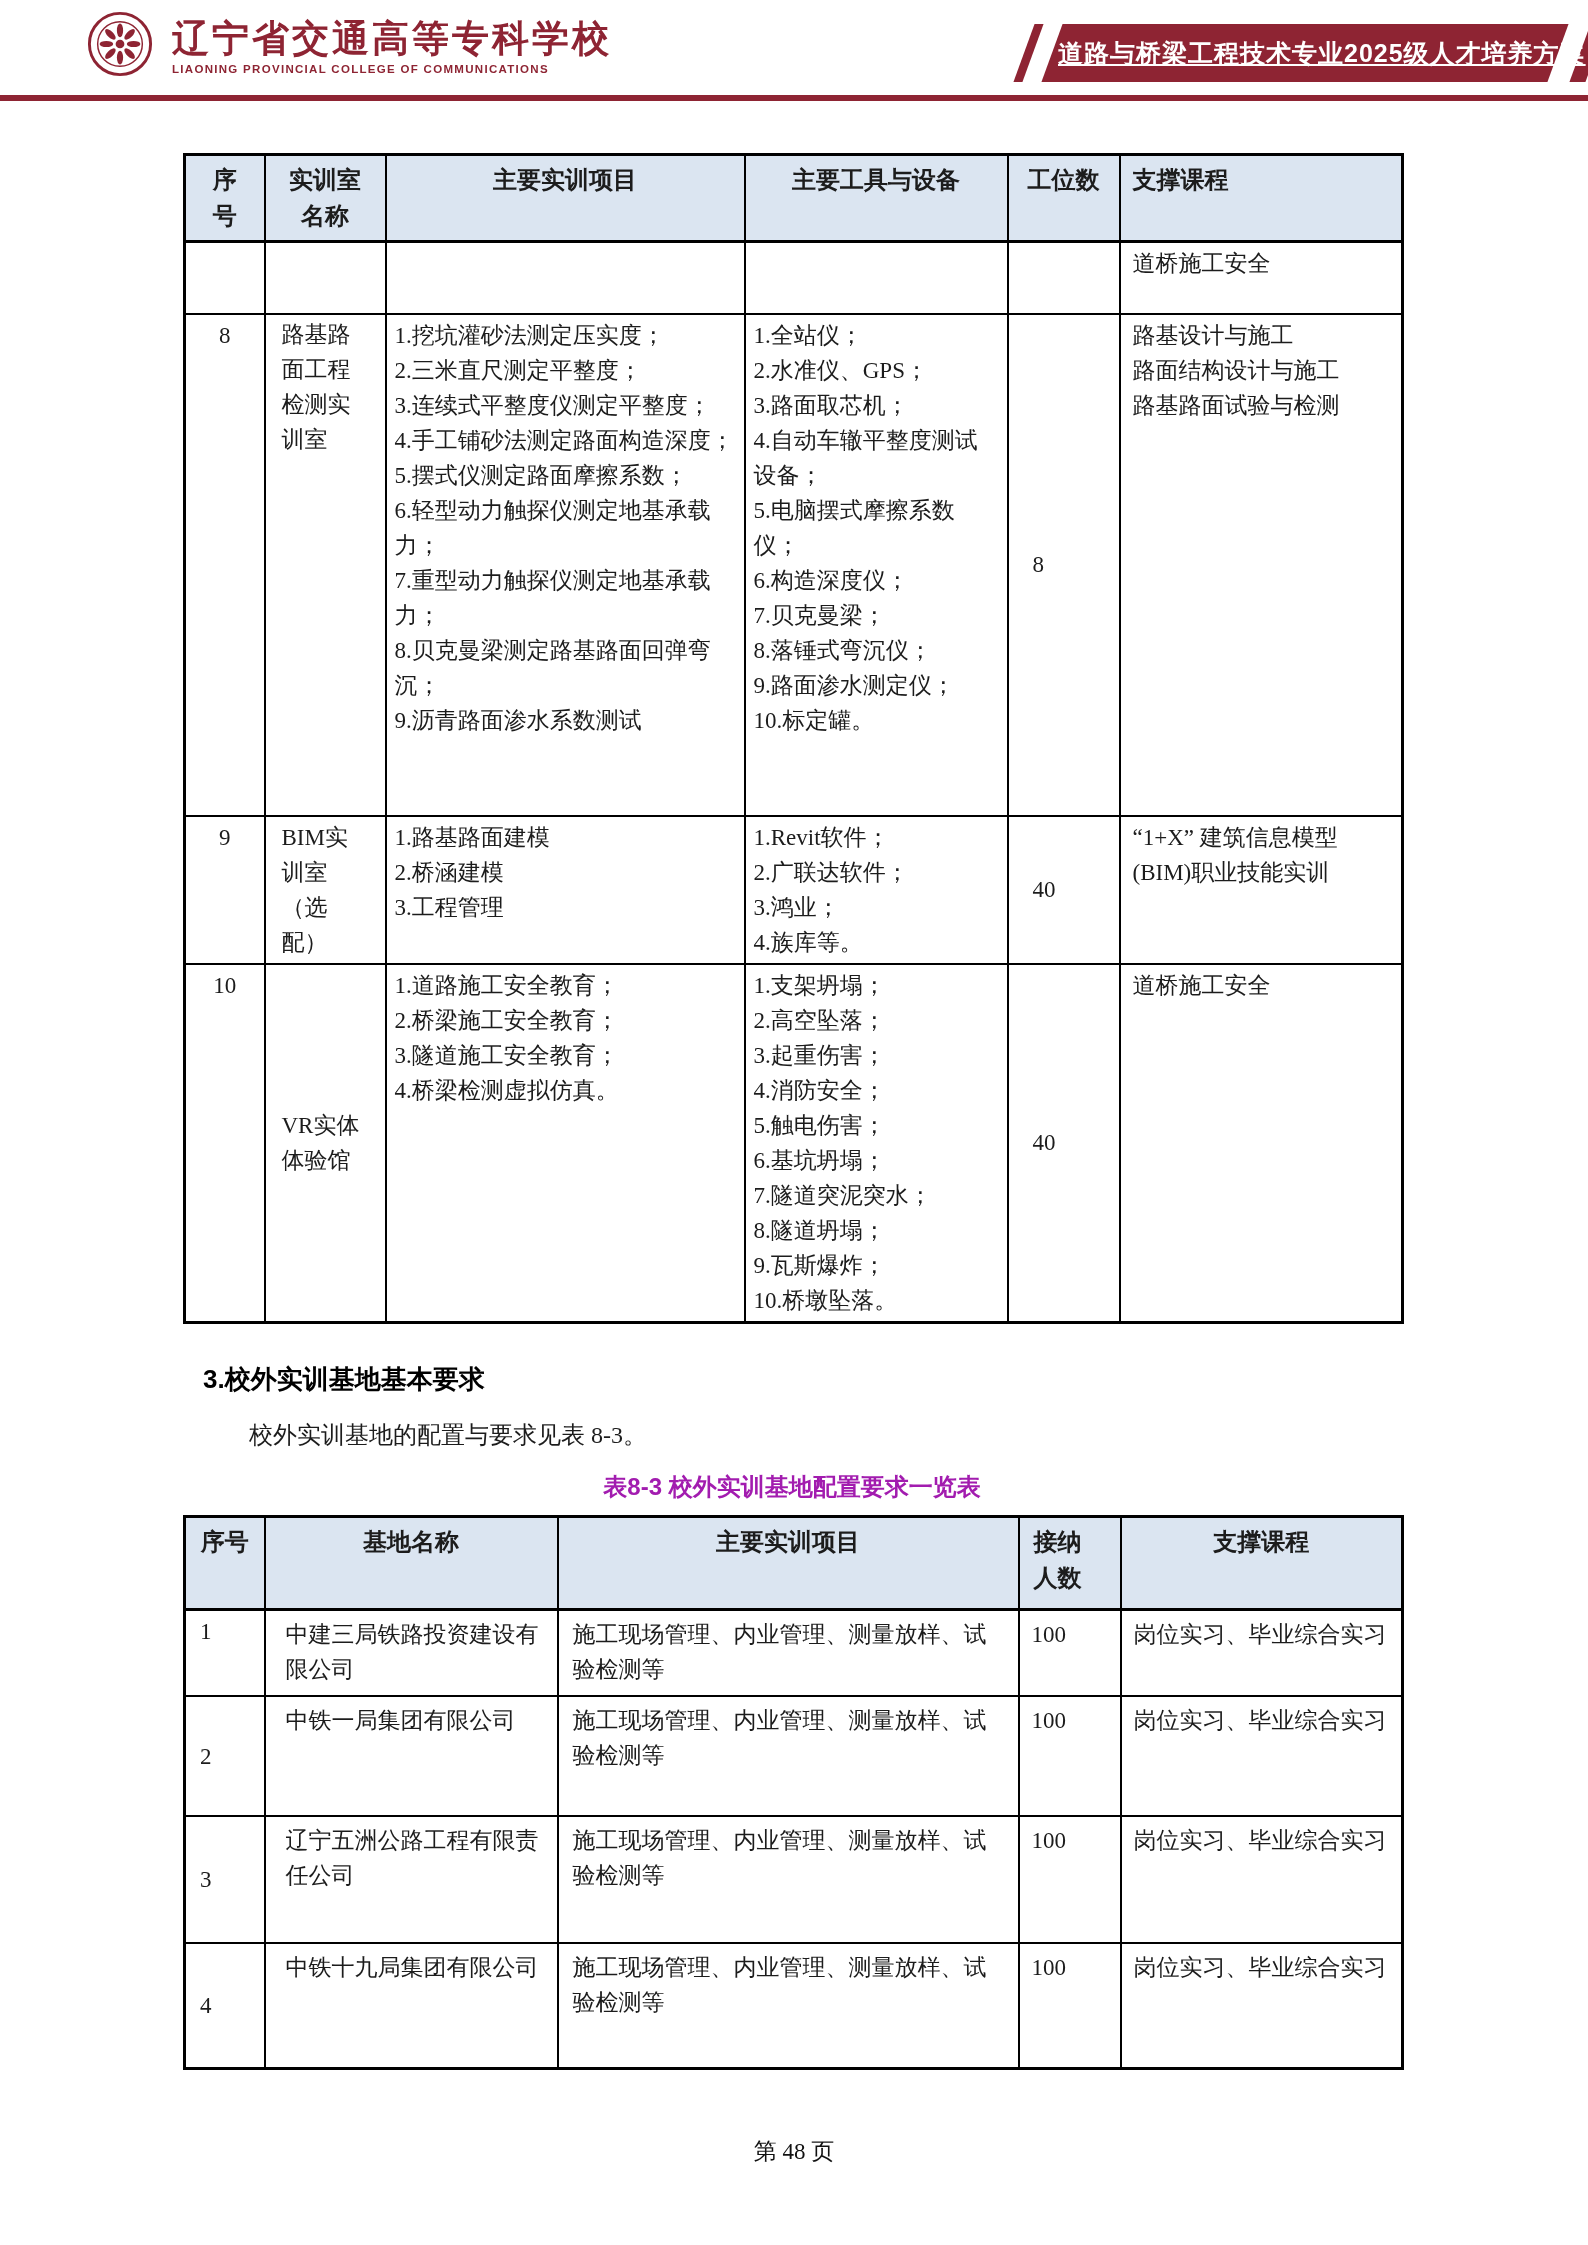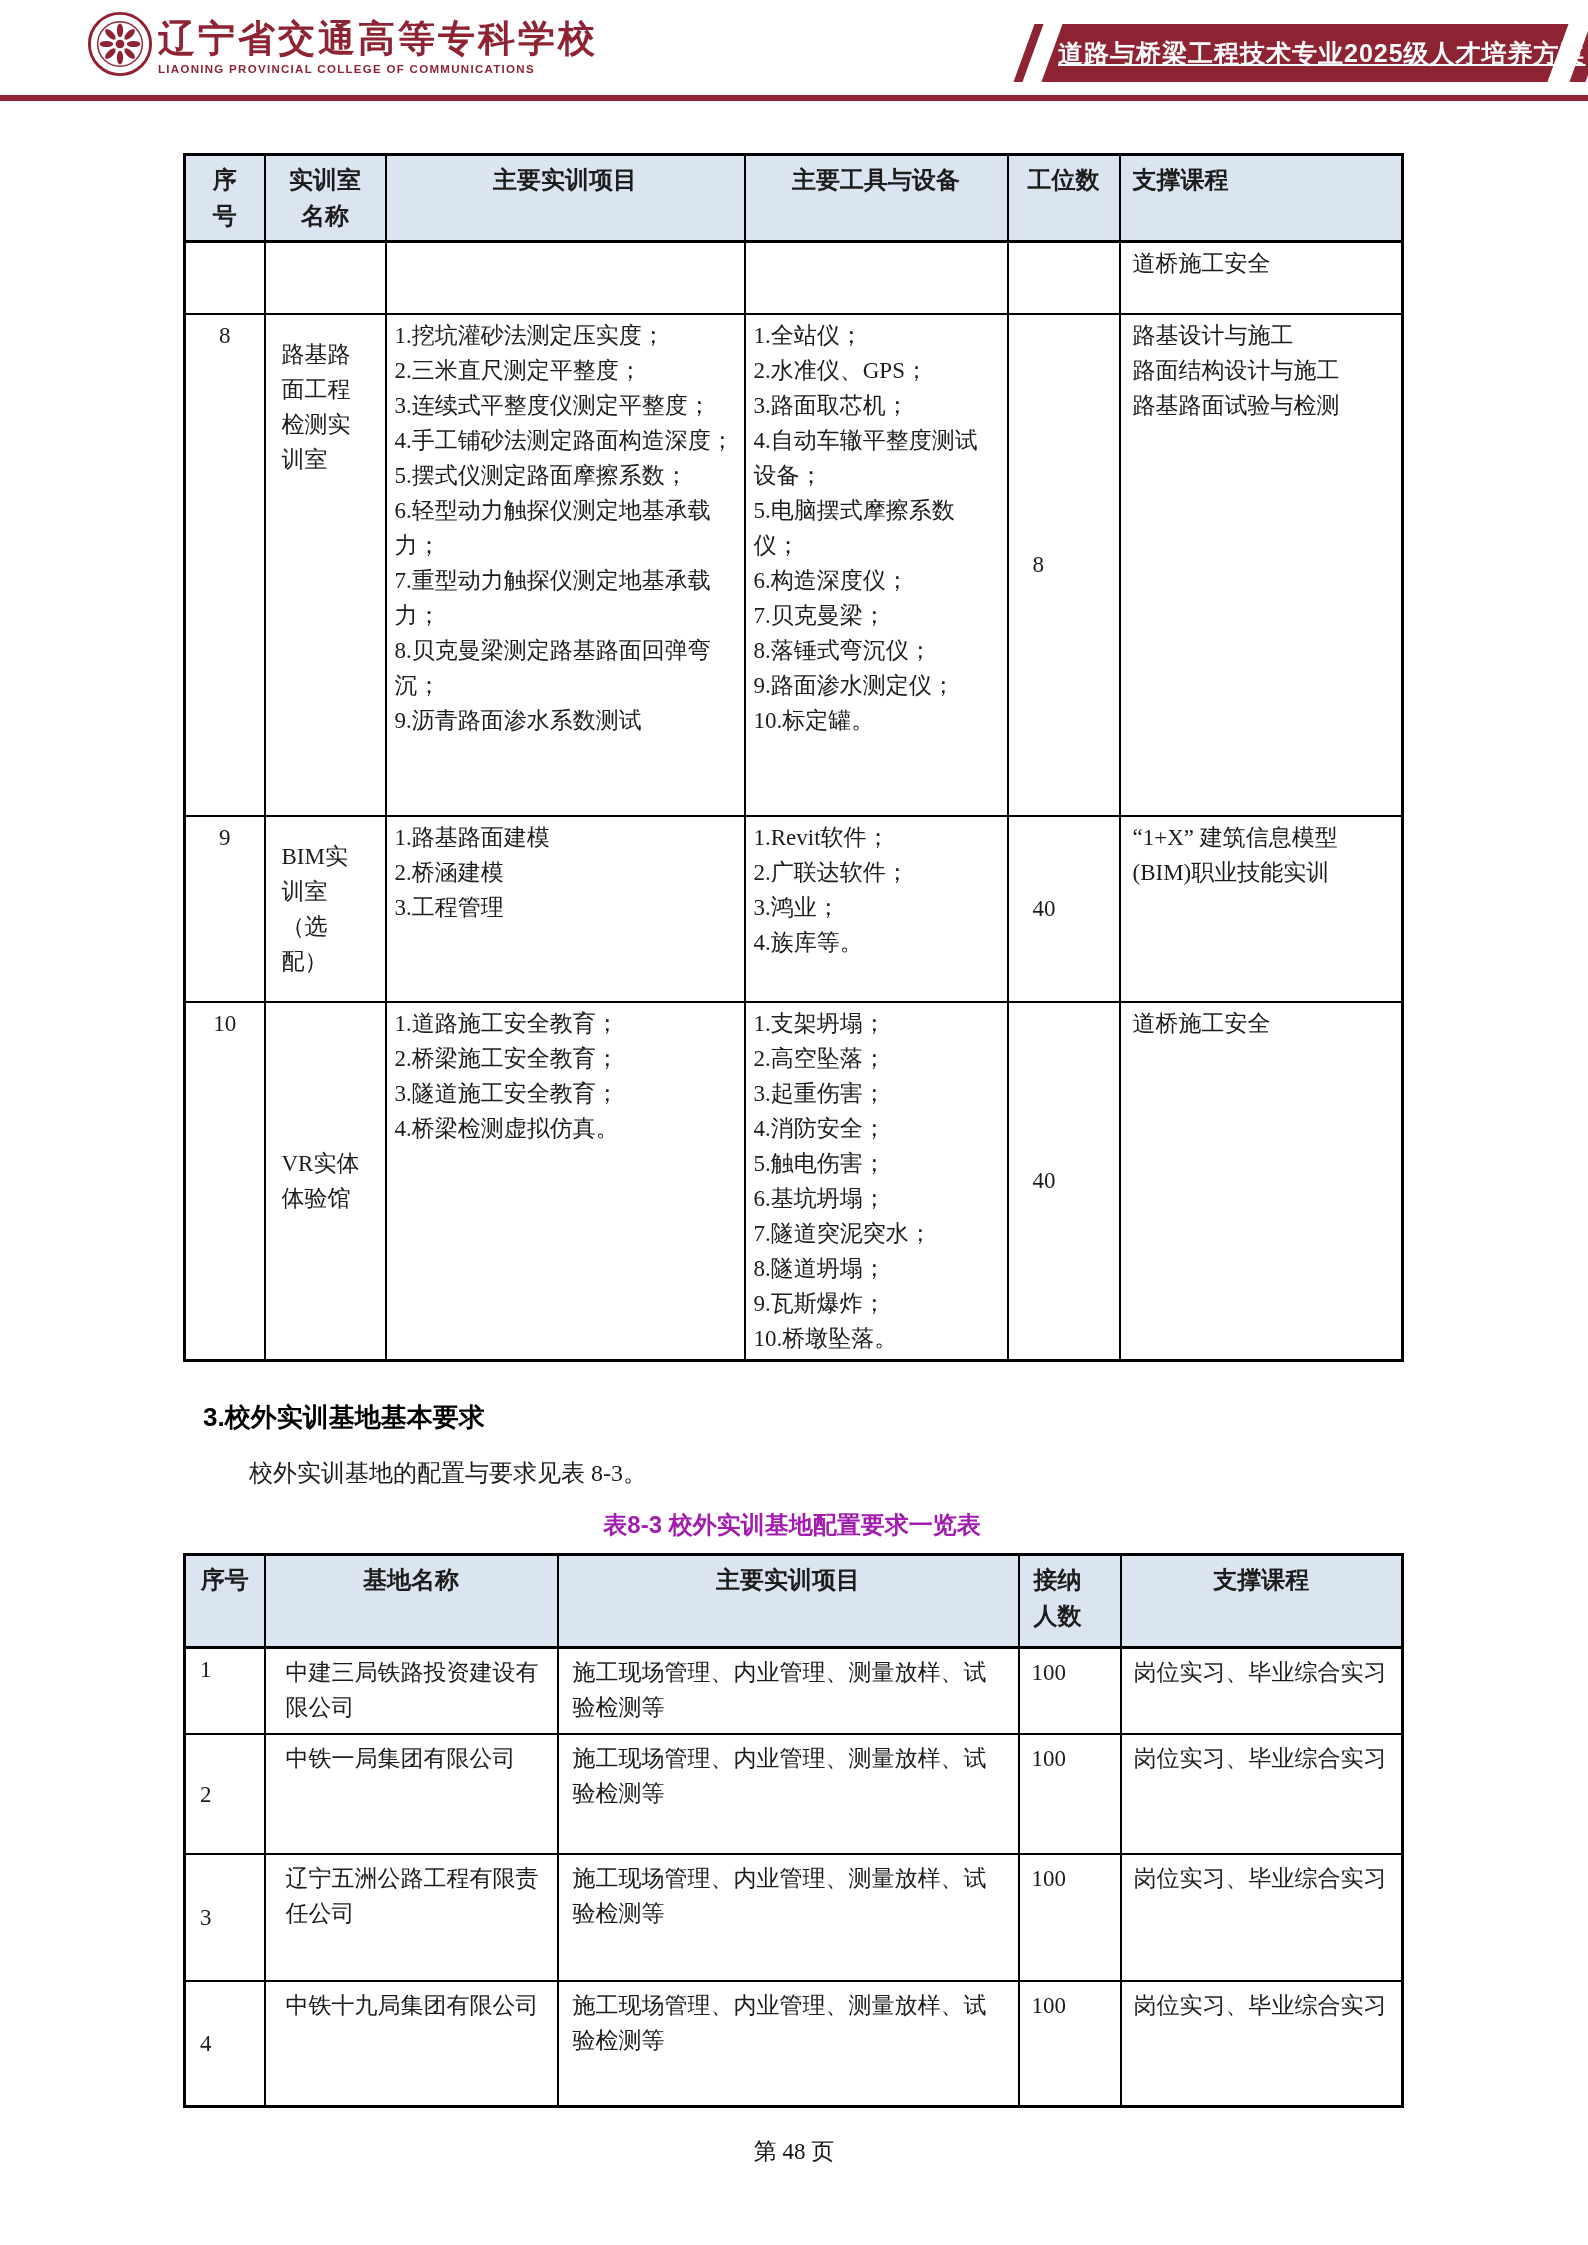--- a/index.html
+++ b/index.html
@@ -3,21 +3,21 @@
 <meta charset="utf-8">
 <style>
   html,body { margin:0; padding:0; background:#ffffff; }
   .page {
     position:relative; width:1588px; height:2245px; background:#fff;
     overflow:hidden; font-family:"Liberation Serif","DejaVu Serif",serif; color:#1c1c1c;
   }
 
   
   .page-header { position:relative; height:95px; border-bottom:6px solid #8e2433; }
-  .logo { position:absolute; left:86px; top:10px; display:flex; align-items:center; gap:4px; }
+  .logo { position:absolute; left:86px; top:10px; display:flex; align-items:center; gap:18px; }
   .logo-text { display:flex; flex-direction:column; }
   .school-cn {
     font-family:"Liberation Serif","DejaVu Serif",serif; font-weight:bold;
     font-size:37px; line-height:42px; color:#8e2433; letter-spacing:3px;
   }
   .school-en {
     font-family:"Liberation Sans","DejaVu Sans",sans-serif; font-weight:bold;
     font-size:11.5px; color:#8e2433; letter-spacing:1.3px; margin-top:3px;
   }
   .banner { position:absolute; right:0; top:24px; height:58px; width:580px; }
@@ -48,21 +48,21 @@
   }
   td {
     font-size:23px; line-height:35px; padding:3px 8px;
     white-space:pre-line; color:#1c1c1c;
   }
 
   
   .t1 thead tr { height:86px; }
   .t1 .h-courses { text-align:left; padding-left:12px; }
   .t1 .c-no { text-align:center; }
-  .t1 .c-name { padding:22px 16px; }
+  .t1 .c-name { padding:2px 16px; }
   .t1 .c-stations { padding-left:24px; vertical-align:middle; }
   .t1 .c-courses { padding-left:12px; }
   .t1 .r-cont { height:72px; }
   .t1 .r8 { height:502px; }
   .t1 .r9 { height:147px; }
   .t1 .r10 { height:356px; }
   .t1 .r9 .c-name, .t1 .r10 .c-name { vertical-align:middle; }
 
   
   .section-heading {

